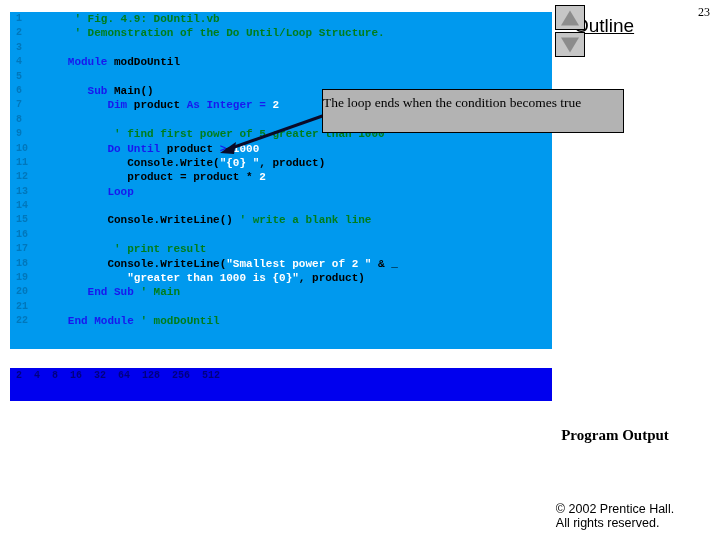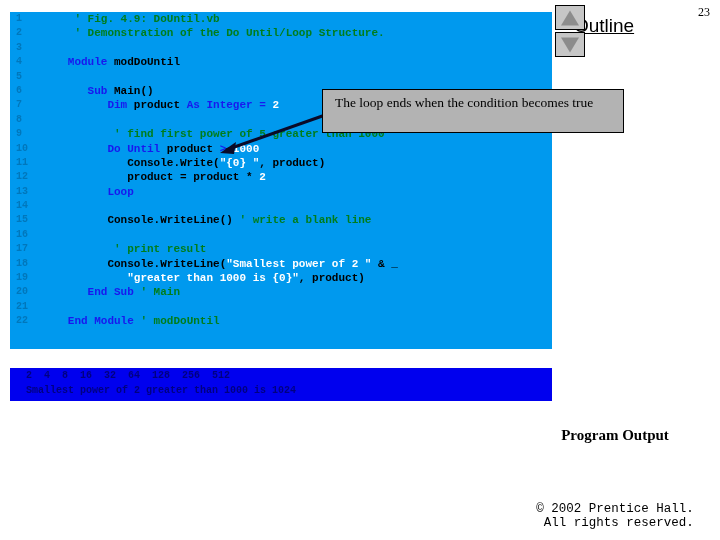--- a/index.html
+++ b/index.html
@@ -57,35 +57,35 @@
     background:#0000ee;
     overflow:hidden;
   }
   .out-line{
     white-space:pre;
     font-family:"Liberation Mono","DejaVu Sans Mono",monospace;
     font-size:10px;
     font-weight:bold;
     color:#000080;
     line-height:15px;
-    padding-left:16px;
+    padding-left:6px;
   }
 
   
   #callout{
     position:absolute;
     left:322px; top:89px;
     width:302px; height:44px;
     background:#b3b3b3;
     border:1px solid #000000;
     box-sizing:border-box;
     font-family:"Liberation Serif", serif;
     font-size:13.5px;
     color:#000000;
-    padding:4px 0 0 12px;
+    padding:4px 0 0 0;
     line-height:17px;
     z-index:5;
   }
   #callout-arrow{
     position:absolute;
     left:210px; top:100px;
     width:125px; height:62px;
     z-index:4;
     pointer-events:none;
   }
@@ -162,24 +162,24 @@
     font-size:15px;
     font-weight:bold;
     color:#000000;
     white-space:nowrap;
     text-align:center;
   }
   #copyright{
     position:absolute;
     left:615px; top:502px;
     transform:translateX(-50%);
-    font-family:Liberation Mono, monospace;
+    font-family:Liberation Sans, sans-serif;
     font-size:12.5px;
     color:#000000;
-    text-align:right;
+    text-align:left;
     line-height:14px;
     white-space:nowrap;
   }
 </style>
 </head>
 <body>
 
 <div id="code-box">
     <div class="code-line"><span class="ln">1</span><span class="src"><span class="cm">    ' Fig. 4.9: DoUntil.vb</span></span></div>
     <div class="code-line"><span class="ln">2</span><span class="src"><span class="cm">    ' Demonstration of the Do Until/Loop Structure.</span></span></div>
@@ -209,21 +209,20 @@
   <line x1="118" y1="14" x2="16" y2="50" stroke="#0a0a28" stroke-width="3"></line>
   <polygon points="10,53 26,42 24,54" fill="#0a0a28"></polygon>
 </svg>
 
 <div id="outline-filename">. vb</div>
 
 <div id="callout">The loop ends when the condition becomes true</div>
 
 <div id="output-box">
     <div class="out-line">2  4  8  16  32  64  128  256  512</div>
-    <div class="out-line">Smallest power of 2 greater than 1000 is 1024</div>
   </div>
 
 <div id="scroll-buttons">
   <div class="scroll-btn">
     <span class="tri tri-up"></span>
   </div>
   <div class="scroll-btn">
     <span class="tri tri-down"></span>
   </div>
 </div>

